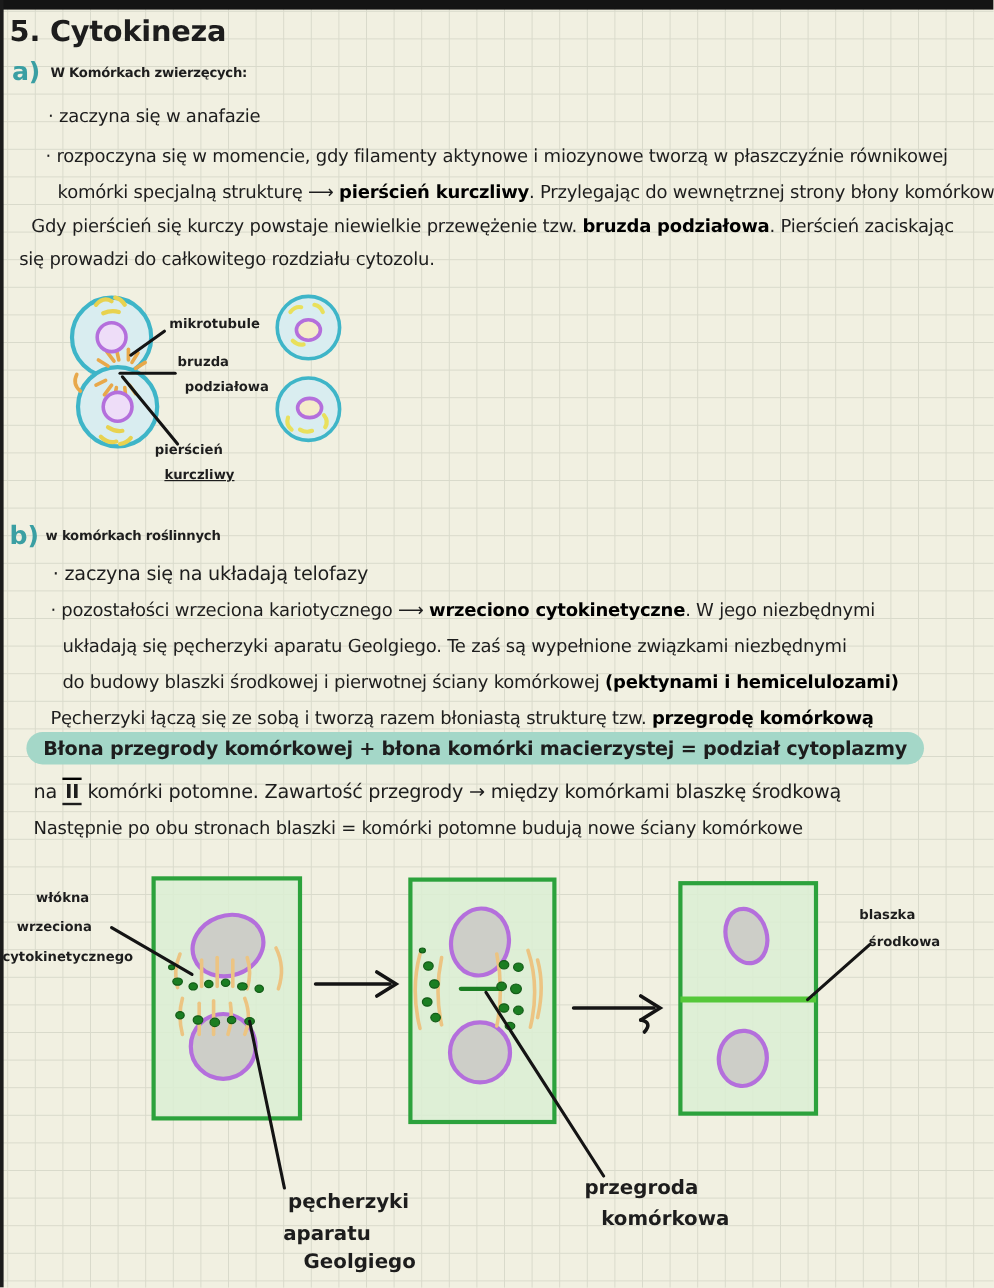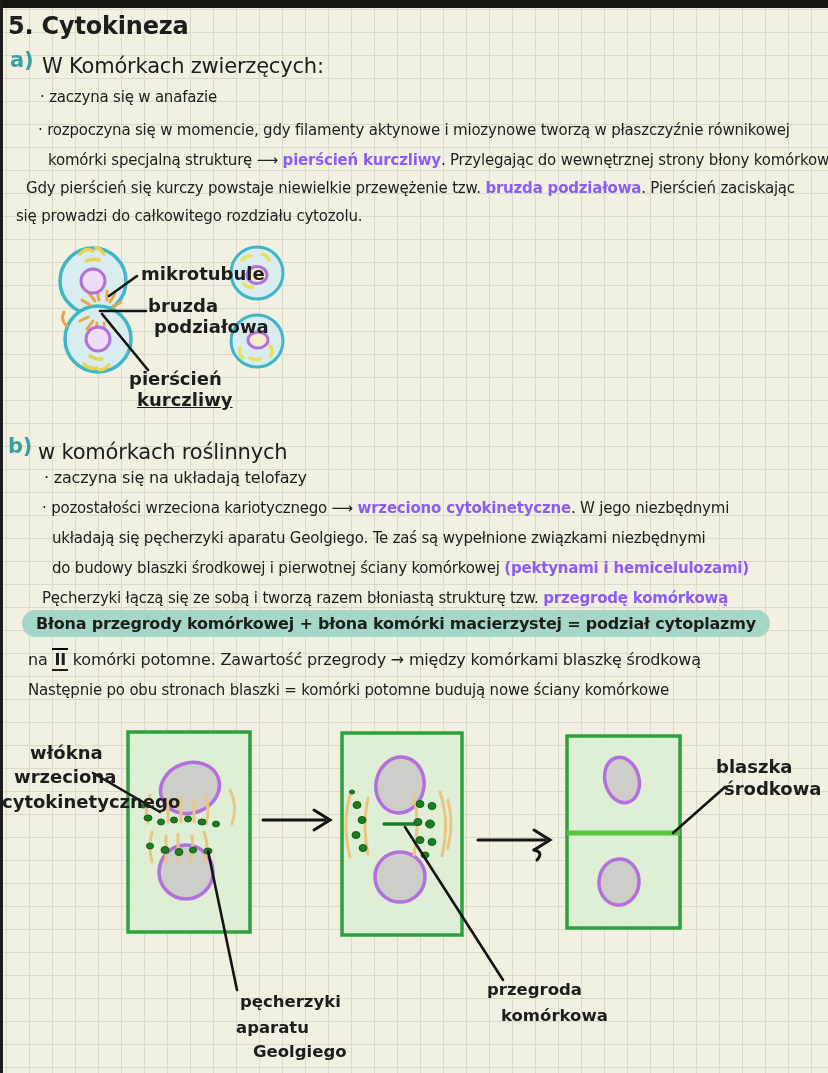--- a/index.html
+++ b/index.html
@@ -11,27 +11,27 @@
       linear-gradient(#d9dacb 1px, transparent 1px),
       linear-gradient(90deg, #d9dacb 1px, transparent 1px);
     background-size:23px 23px;
     background-position:6px 9px;
   }
   .edge-top{position:absolute;left:0;top:0;width:828px;height:8px;background:#141414;}
   .edge-left{position:absolute;left:0;top:0;width:3px;height:1073px;background:#1b1b1b;}
   .hw{position:absolute;white-space:nowrap;letter-spacing:-0.2px;}
   .title{font-size:24px;font-weight:600;}
   .marker{font-size:21px;font-weight:700;color:#3a9fa3;}
-  .heading{font-size:21px;font-weight:400;}
+  .heading{font-size:11px;font-weight:700;}
   .body15{font-size:15px;}
   .body16{font-size:16px;}
-  .teal{color:#8b5cf6;font-weight:600;}
+  .teal{color:#000000;font-weight:600;}
   .hl-pill{background:#a4d7c8;border-radius:15px;padding:4px 14px;font-weight:600;}
   .roman{border-top:2px solid #000000;border-bottom:2px solid #1d1d1d;padding:0 2px;font-weight:700;}
-  .dlabel{position:absolute;white-space:nowrap;font-size:18px;font-weight:600;}
+  .dlabel{position:absolute;white-space:nowrap;font-size:11px;font-weight:600;}
   .dlabel16{font-size:16.5px;}
   svg{position:absolute;overflow:visible;}
 </style>
 </head>
 <body>
 
 <div class="edge-top"></div>
 <div class="edge-left"></div>
 
 <div class="hw title" style="left:8px;top:12px;text-align:right;">5. Cytokineza</div>

